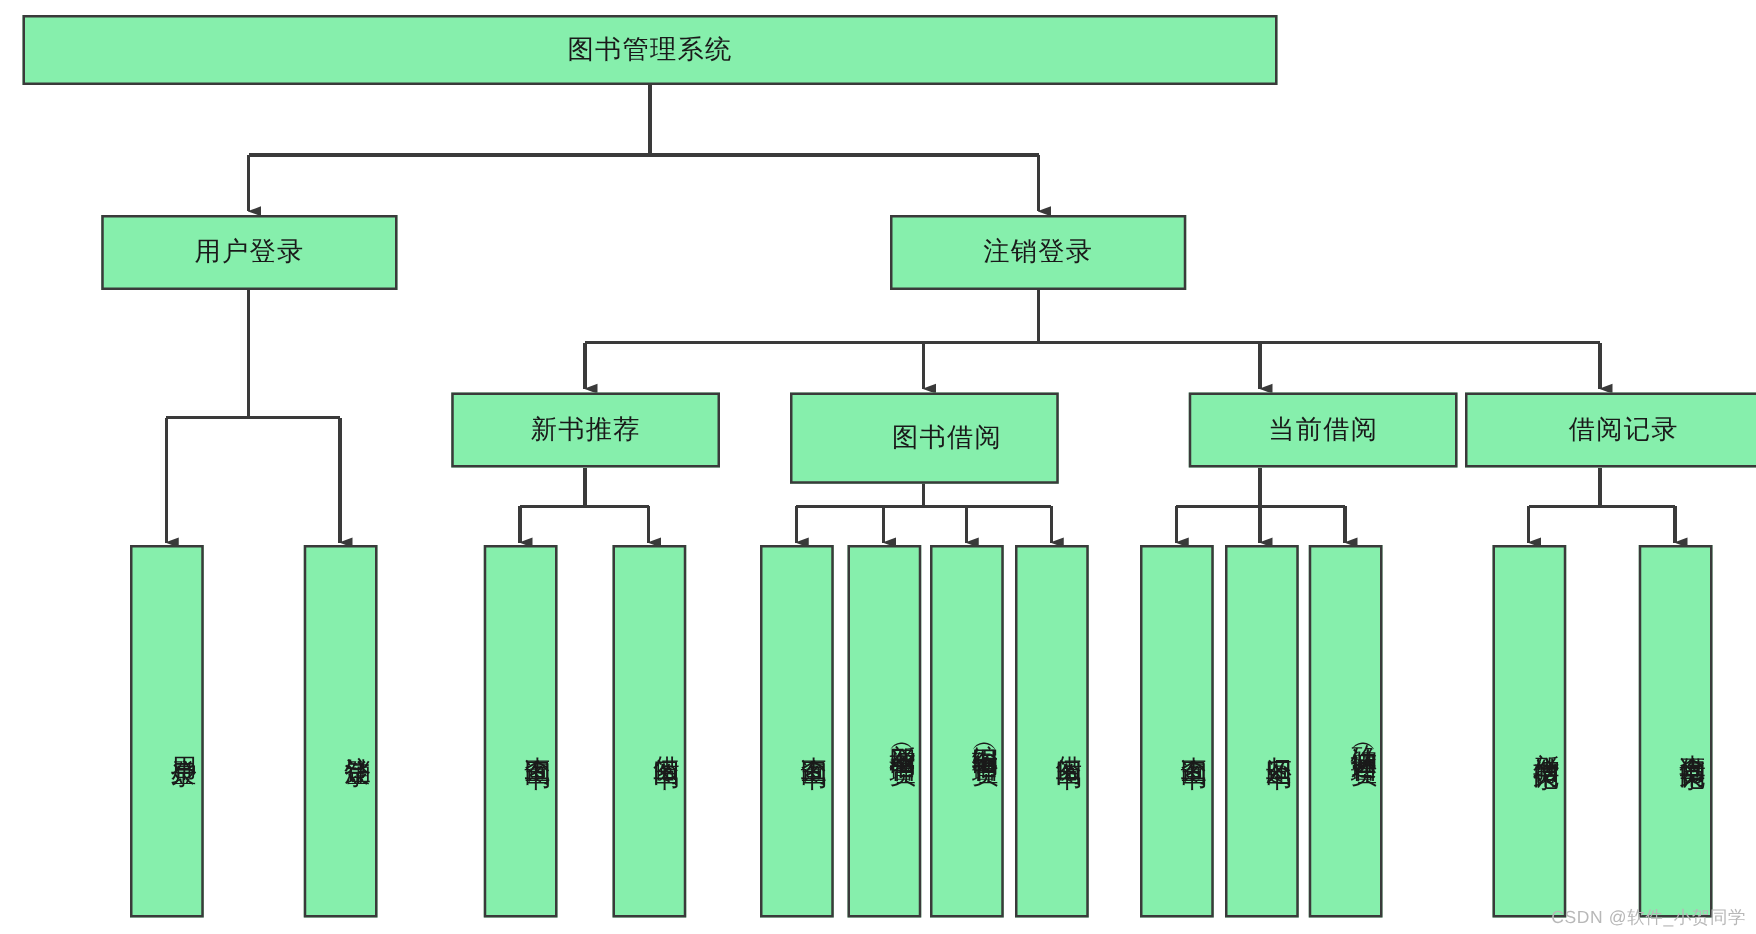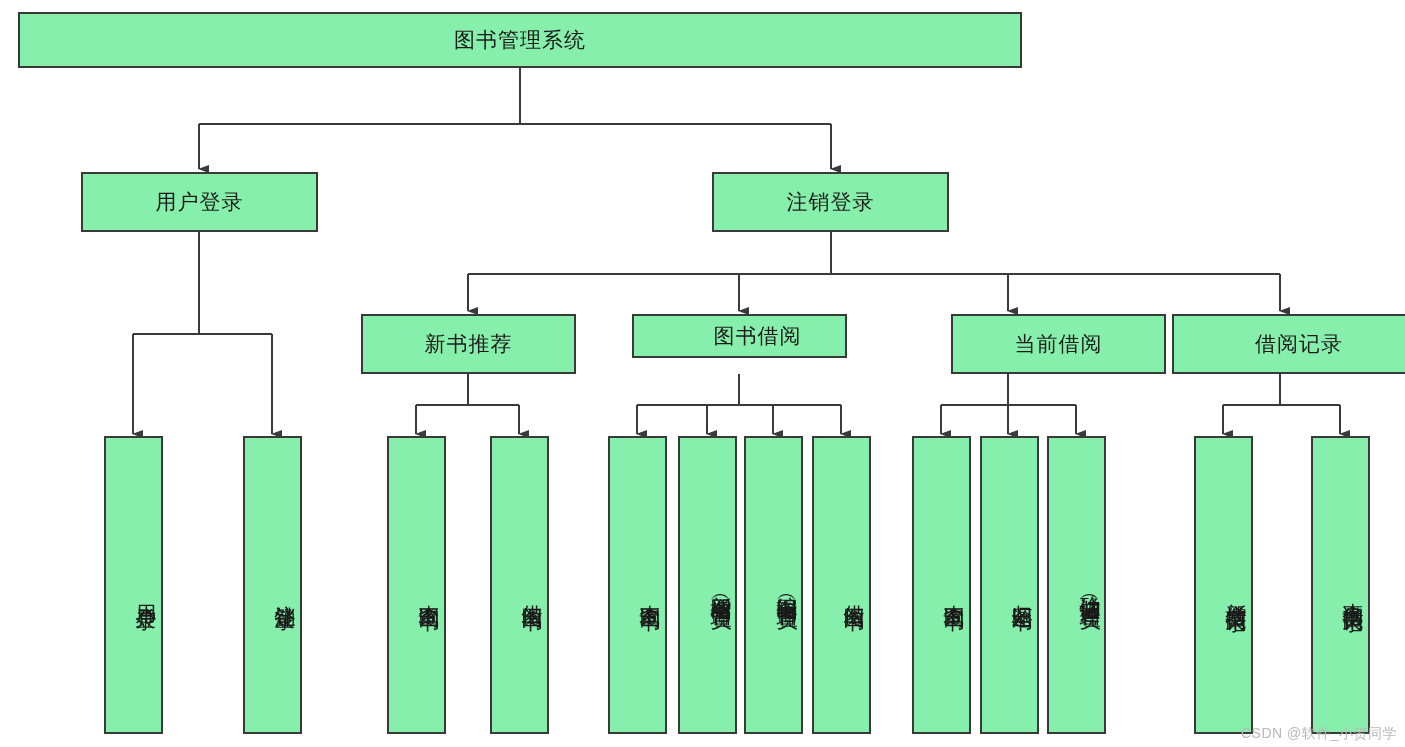--- a/index.html
+++ b/index.html
@@ -122,21 +122,21 @@
       <path d="M1340,405 L1340,434" marker-end="url(#arrowhead)"></path>
     </g>
   </svg>
 
   <div class="node node-horizontal" style="left:18px; top:12px; width:1004px; height:56px;">图书管理系统</div>
 
   <div class="node node-horizontal" style="left:81px; top:172px; width:237px; height:60px;">用户登录</div>
   <div class="node node-horizontal" style="left:712px; top:172px; width:237px; height:60px;">注销登录</div>
 
   <div class="node node-horizontal" style="left:361px; top:314px; width:215px; height:60px;">新书推荐</div>
-  <div class="node node-horizontal" style="left:632px; top:314px; width:215px; height:44px;padding-left:36px;">图书借阅</div>
+  <div class="node node-horizontal" style="left:632px; top:314px; width:215px; height:73px;padding-left:36px;">图书借阅</div>
   <div class="node node-horizontal" style="left:951px; top:314px; width:215px; height:60px;">当前借阅</div>
   <div class="node node-horizontal" style="left:1172px; top:314px; width:254px; height:60px;">借阅记录</div>
 
   <div class="node node-vertical" style="left:104px; top:436px; width:59px; height:298px;">用户登录</div>
   <div class="node node-vertical" style="left:243px; top:436px; width:59px; height:298px;">注销登录</div>
 
   <div class="node node-vertical" style="left:387px; top:436px; width:59px; height:298px;">查询图书</div>
   <div class="node node-vertical" style="left:490px; top:436px; width:59px; height:298px;">借阅图书</div>
 
   <div class="node node-vertical" style="left:608px; top:436px; width:59px; height:298px;">查询图书</div>

